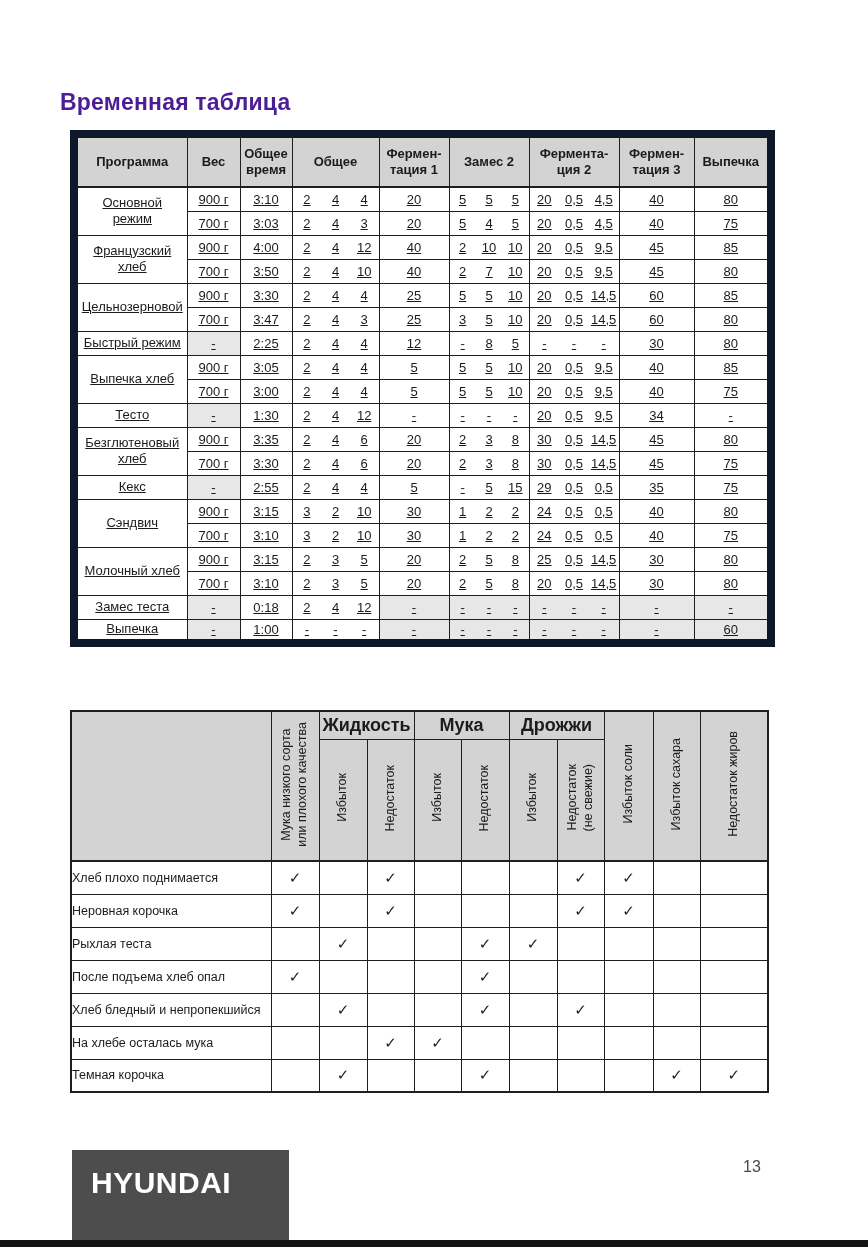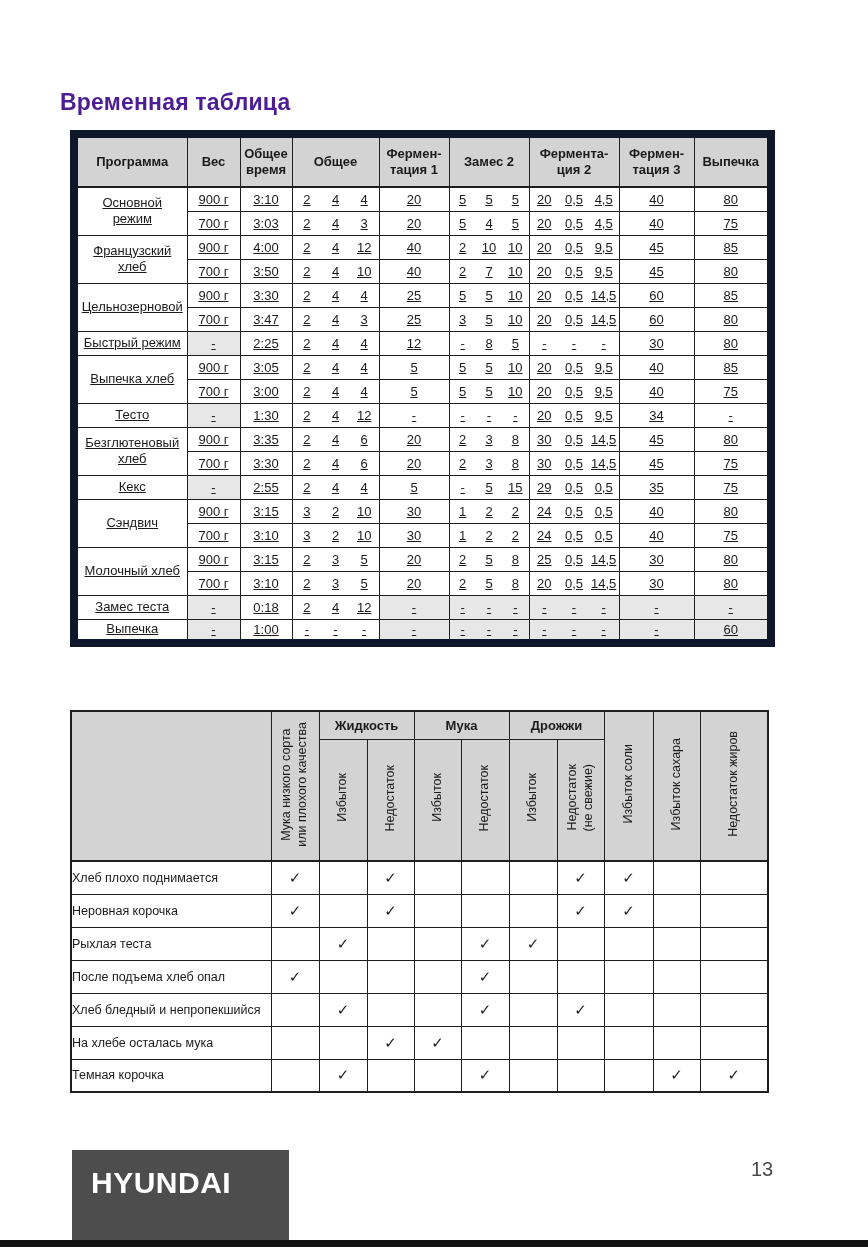--- a/index.html
+++ b/index.html
@@ -22,34 +22,34 @@
   #timing td.g{background:#e7e7e7;}
   .t3{display:flex;width:100%;}
   .t3 span{flex:1;text-align:center;}
 
   
   #causes{position:absolute;left:70px;top:710px;width:697px;border:2px solid #1f1f1f;}
   #causes th,#causes td{border:1px solid #1f1f1f;padding:0;vertical-align:middle;overflow:hidden;}
   #causes thead th{background:#d3d3d3;font-weight:normal;}
   #causes tr.grprow{height:28px;}
   #causes tr.vrow{height:122px;}
-  #causes th.grp{font-size:13px;font-weight:bold;}
+  #causes th.grp{font-size:18px;font-weight:bold;}
   #causes th.vert{text-align:center;}
   .vtext{display:inline-block;writing-mode:vertical-rl;transform:rotate(180deg);
          white-space:pre-line;font-size:12.5px;line-height:1.25;text-align:center;}
   #causes thead tr:last-child th, #causes th[rowspan]{border-bottom:2px solid #1f1f1f;}
   #causes tbody tr{height:33px;}
   #causes td.lbl{text-align:left;font-size:12.5px;}
   #causes td.chk{text-align:center;font-size:15px;}
 
   
   .logo{position:absolute;left:72px;top:1150px;width:217px;height:90px;background:#4d4d4d;}
   .logo span{display:block;padding:16px 8px 0 19px;color:#fff;font-weight:bold;font-size:30px;
              letter-spacing:.5px;}
-  .pagenum{position:absolute;left:743px;top:1158px;font-size:20px;color:#4a4a4a;margin-left:8px;}
+  .pagenum{position:absolute;left:743px;top:1158px;font-size:16px;color:#4a4a4a;}
   .bottombar{position:absolute;left:0;top:1240px;width:868px;height:7px;background:#131313;}
 </style>
 </head>
 <body>
 
 <div class="page">
 
   <div class="title" id="title1">Временная таблица</div>
 
   <table id="timing">

